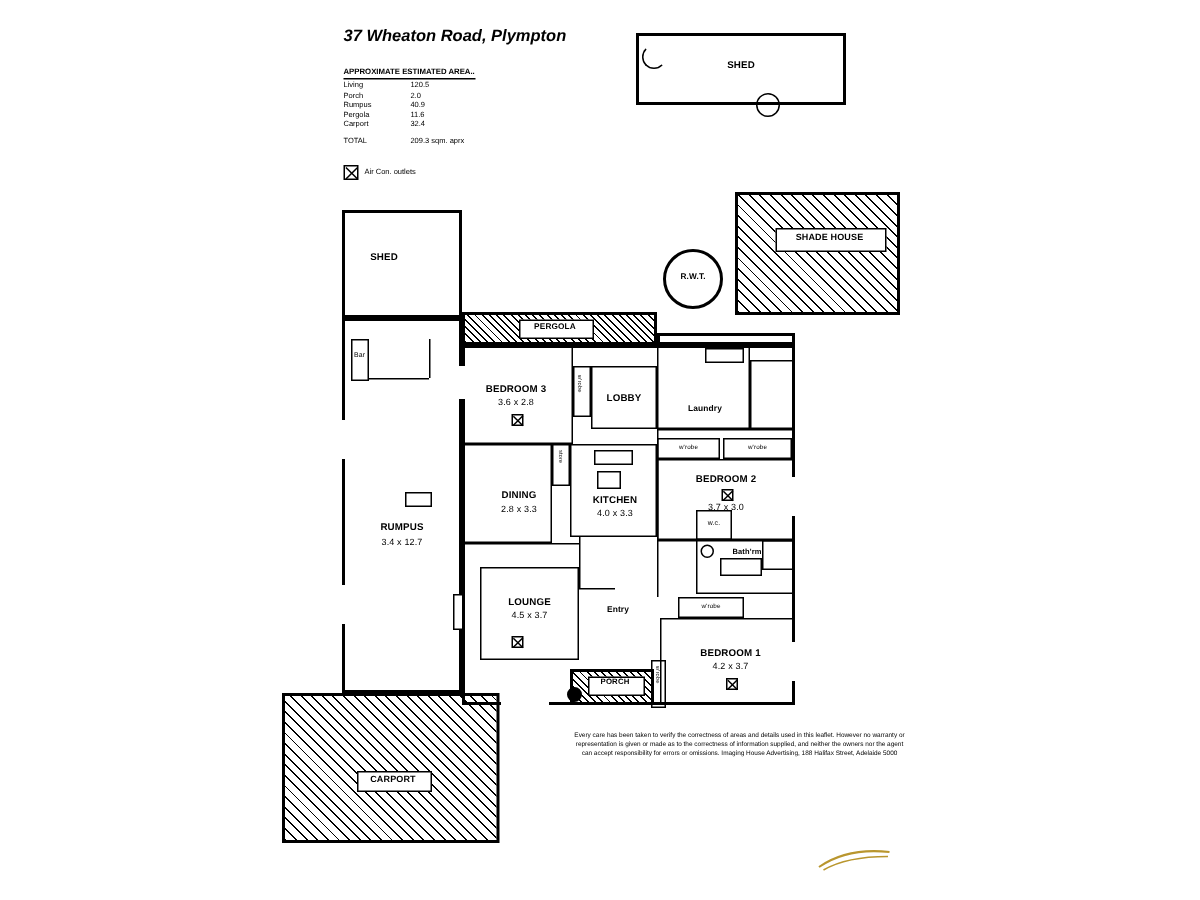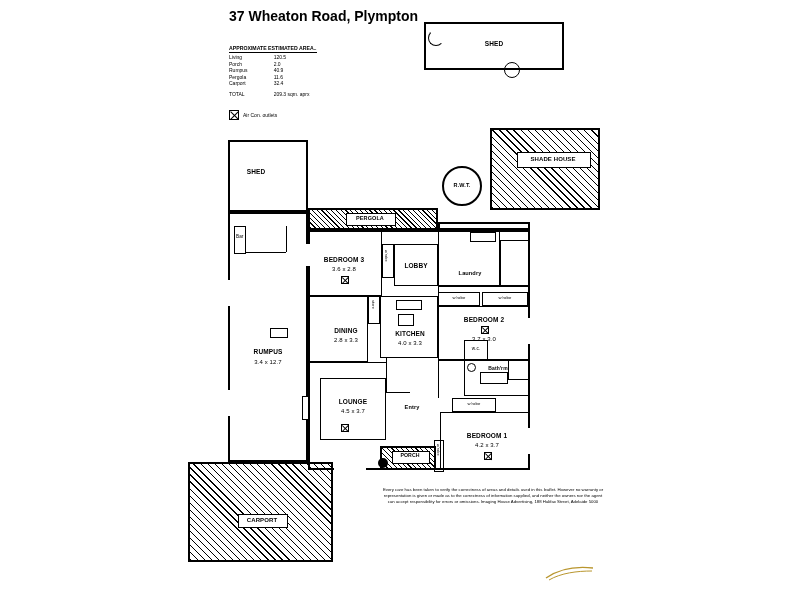--- a/index.html
+++ b/index.html
@@ -26,22 +26,23 @@
     white-space: pre;
   }
   .lbl.c { text-align: center; transform: translateX(-50%); }
   .room-name { font-weight: bold; font-size: 6.5px; }
   .room-dim { font-size: 6px; }
   .tiny { font-size: 4.6px; }
 
   
   #title {
     position: absolute;
-    left: 229px; top: 8px;
-    font-size: 14px;
+    left: 229px; top: 18px;
+    font-size: 11px;
+    font-style: italic;
     font-weight: bold;
   }
   
   #areas {
     position: absolute;
     left: 229px; top: 45px;
     font-size: 5px;
     line-height: 1.25;
   }
   #areas .hdr {

